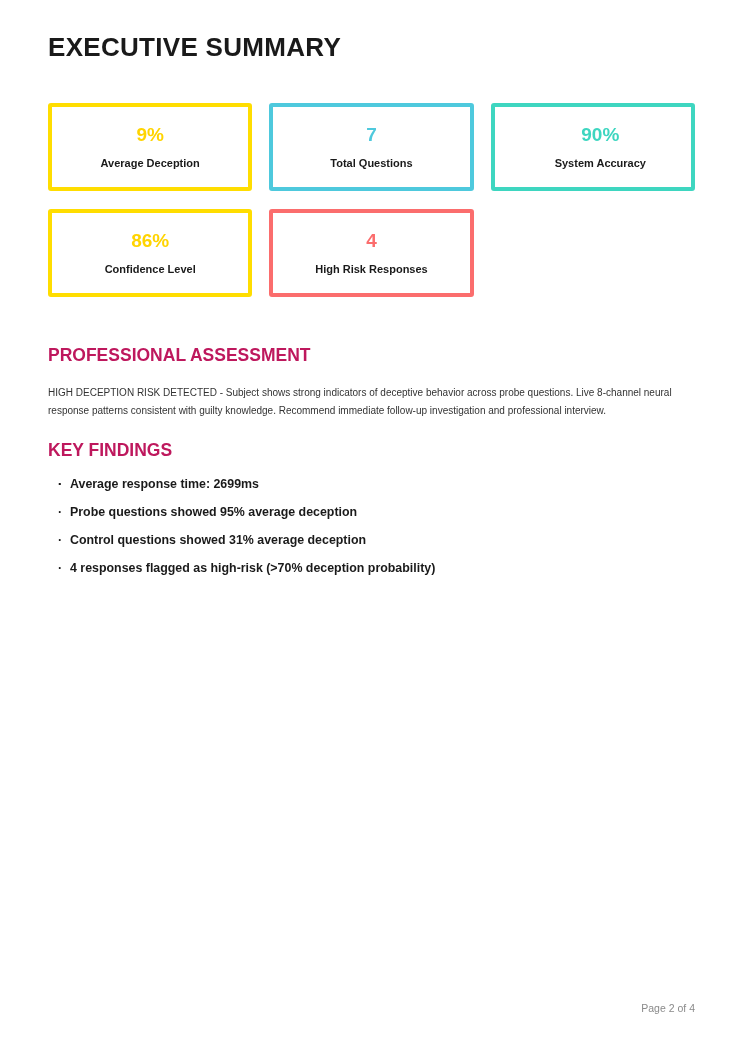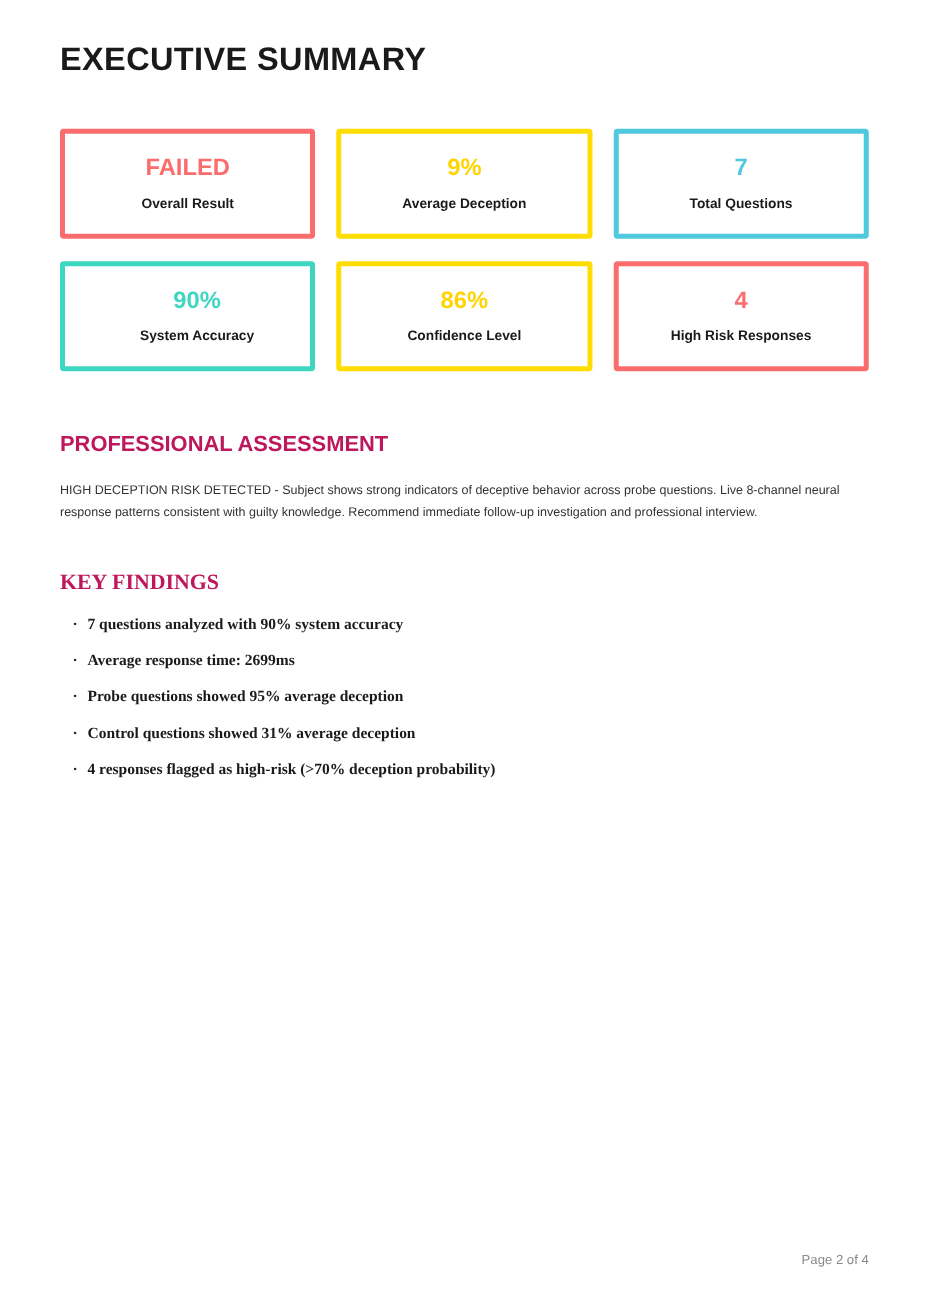--- a/index.html
+++ b/index.html
@@ -68,22 +68,21 @@
     margin-top: 48px;
   }
   .assessment-body {
     font-size: 10px;
     line-height: 1.78;
     color: #333333;
     margin: 18px 0 0 0;
     max-width: 652px;
   }
   .findings-block {
-    margin-top: 35px;
-    font-family: Liberation Serif, serif;
+    margin-top: 20px;
   }
   .findings-list {
     list-style: none;
     margin: 16px 0 0 0;
     padding: 0;
   }
   .findings-list li {
     font-size: 12.4px;
     font-weight: bold;
     color: #1a1a1a;
@@ -108,24 +107,20 @@
 </style>
 </head>
 <body>
 
 <div class="page">
 
   <h1 class="doc-title">EXECUTIVE SUMMARY</h1>
 
   <div class="cards-grid">
 
-    <div class="stat-card" style="border-color: rgb(251, 109, 109);">
-      <div class="stat-value" style="color: rgb(251, 109, 109);">FAILED</div>
-      <div class="stat-label">Overall Result</div>
-    </div>
 
     <div class="stat-card" style="border-color: rgb(255, 221, 0);">
       <div class="stat-value" style="color: rgb(255, 212, 0);">9%</div>
       <div class="stat-label">Average Deception</div>
     </div>
 
     <div class="stat-card" style="border-color: rgb(78, 201, 221);">
       <div class="stat-value" style="color: rgb(78, 201, 221);">7</div>
       <div class="stat-label">Total Questions</div>
     </div>
@@ -148,21 +143,21 @@
   </div>
 
   <div class="assessment-block">
     <h2 class="section-heading">PROFESSIONAL ASSESSMENT</h2>
     <p class="assessment-body">HIGH DECEPTION RISK DETECTED - Subject shows strong indicators of deceptive behavior across probe questions. Live 8-channel neural response patterns consistent with guilty knowledge. Recommend immediate follow-up investigation and professional interview.</p>
   </div>
 
   <div class="findings-block">
     <h2 class="section-heading">KEY FINDINGS</h2>
     <ul class="findings-list">
-      <li><span class="bullet">·</span><span>7 questions analyzed with 90% system accuracy</span></li>
+      <li><span class="bullet">·</span></li>
       <li><span class="bullet">·</span><span>Average response time: 2699ms</span></li>
       <li><span class="bullet">·</span><span>Probe questions showed 95% average deception</span></li>
       <li><span class="bullet">·</span><span>Control questions showed 31% average deception</span></li>
       <li><span class="bullet">·</span><span>4 responses flagged as high-risk (&gt;70% deception probability)</span></li>
     </ul>
   </div>
 
   <div class="page-footer">Page 2 of 4</div>
 
 </div>

